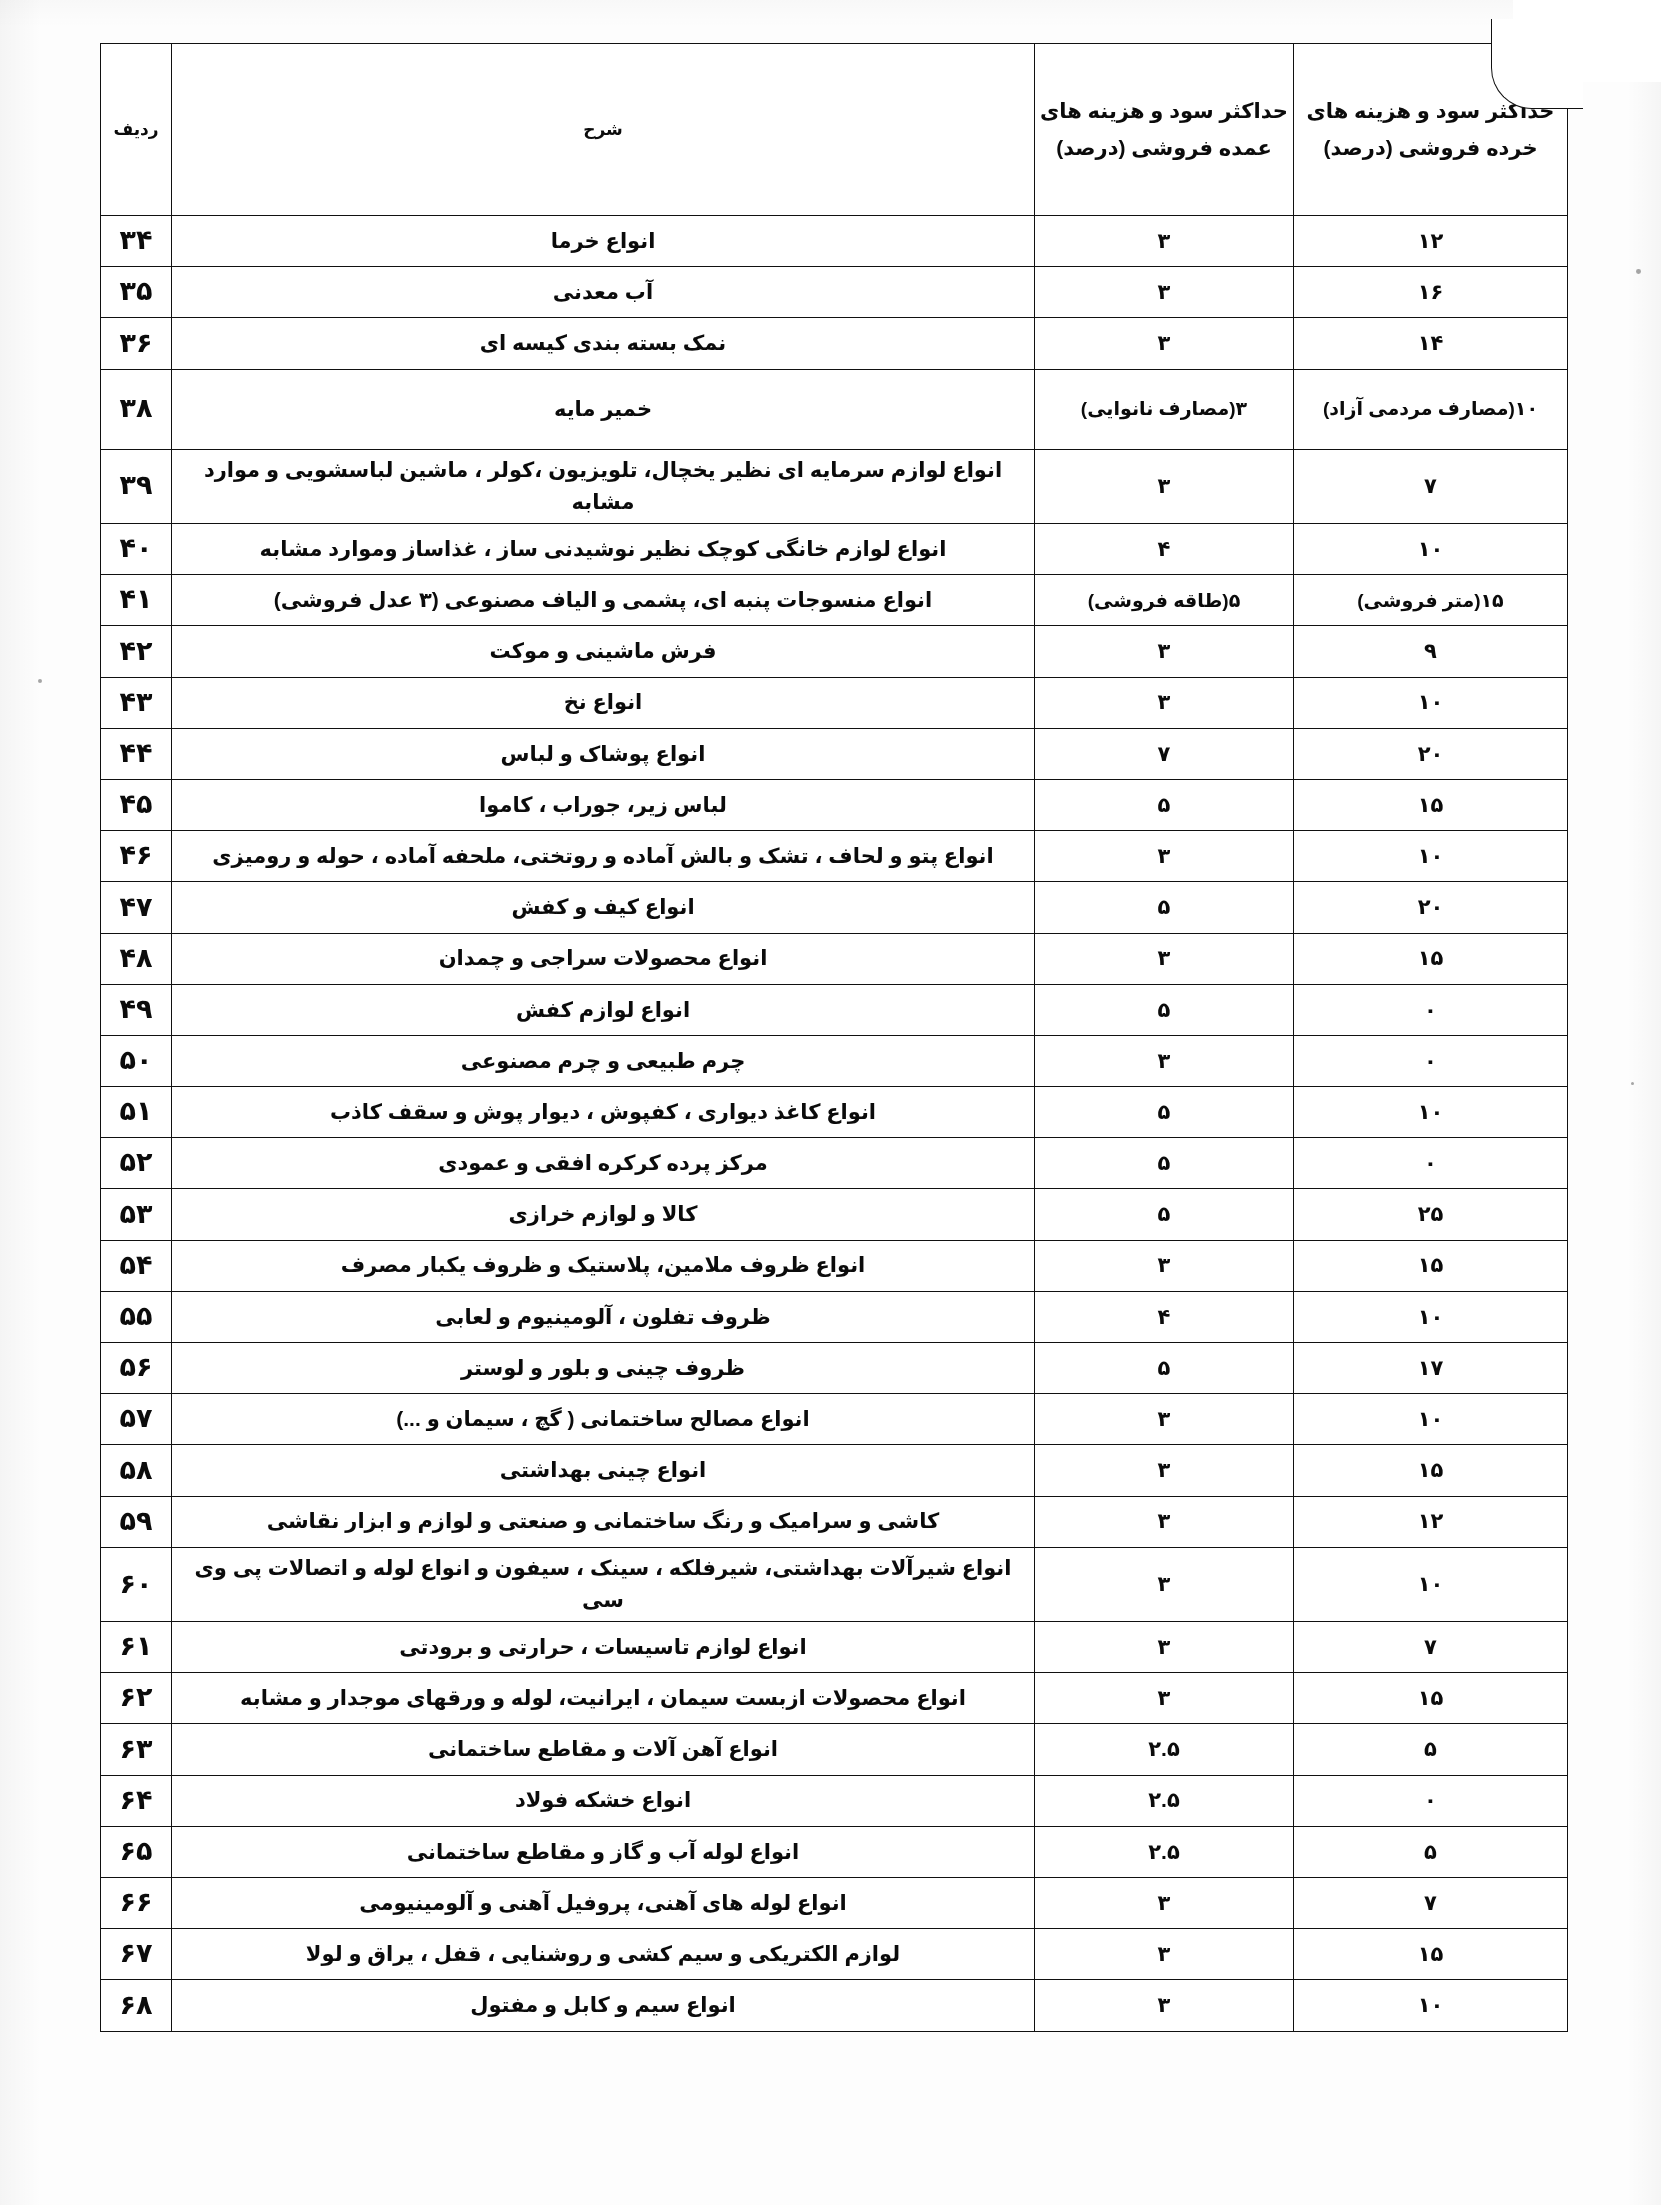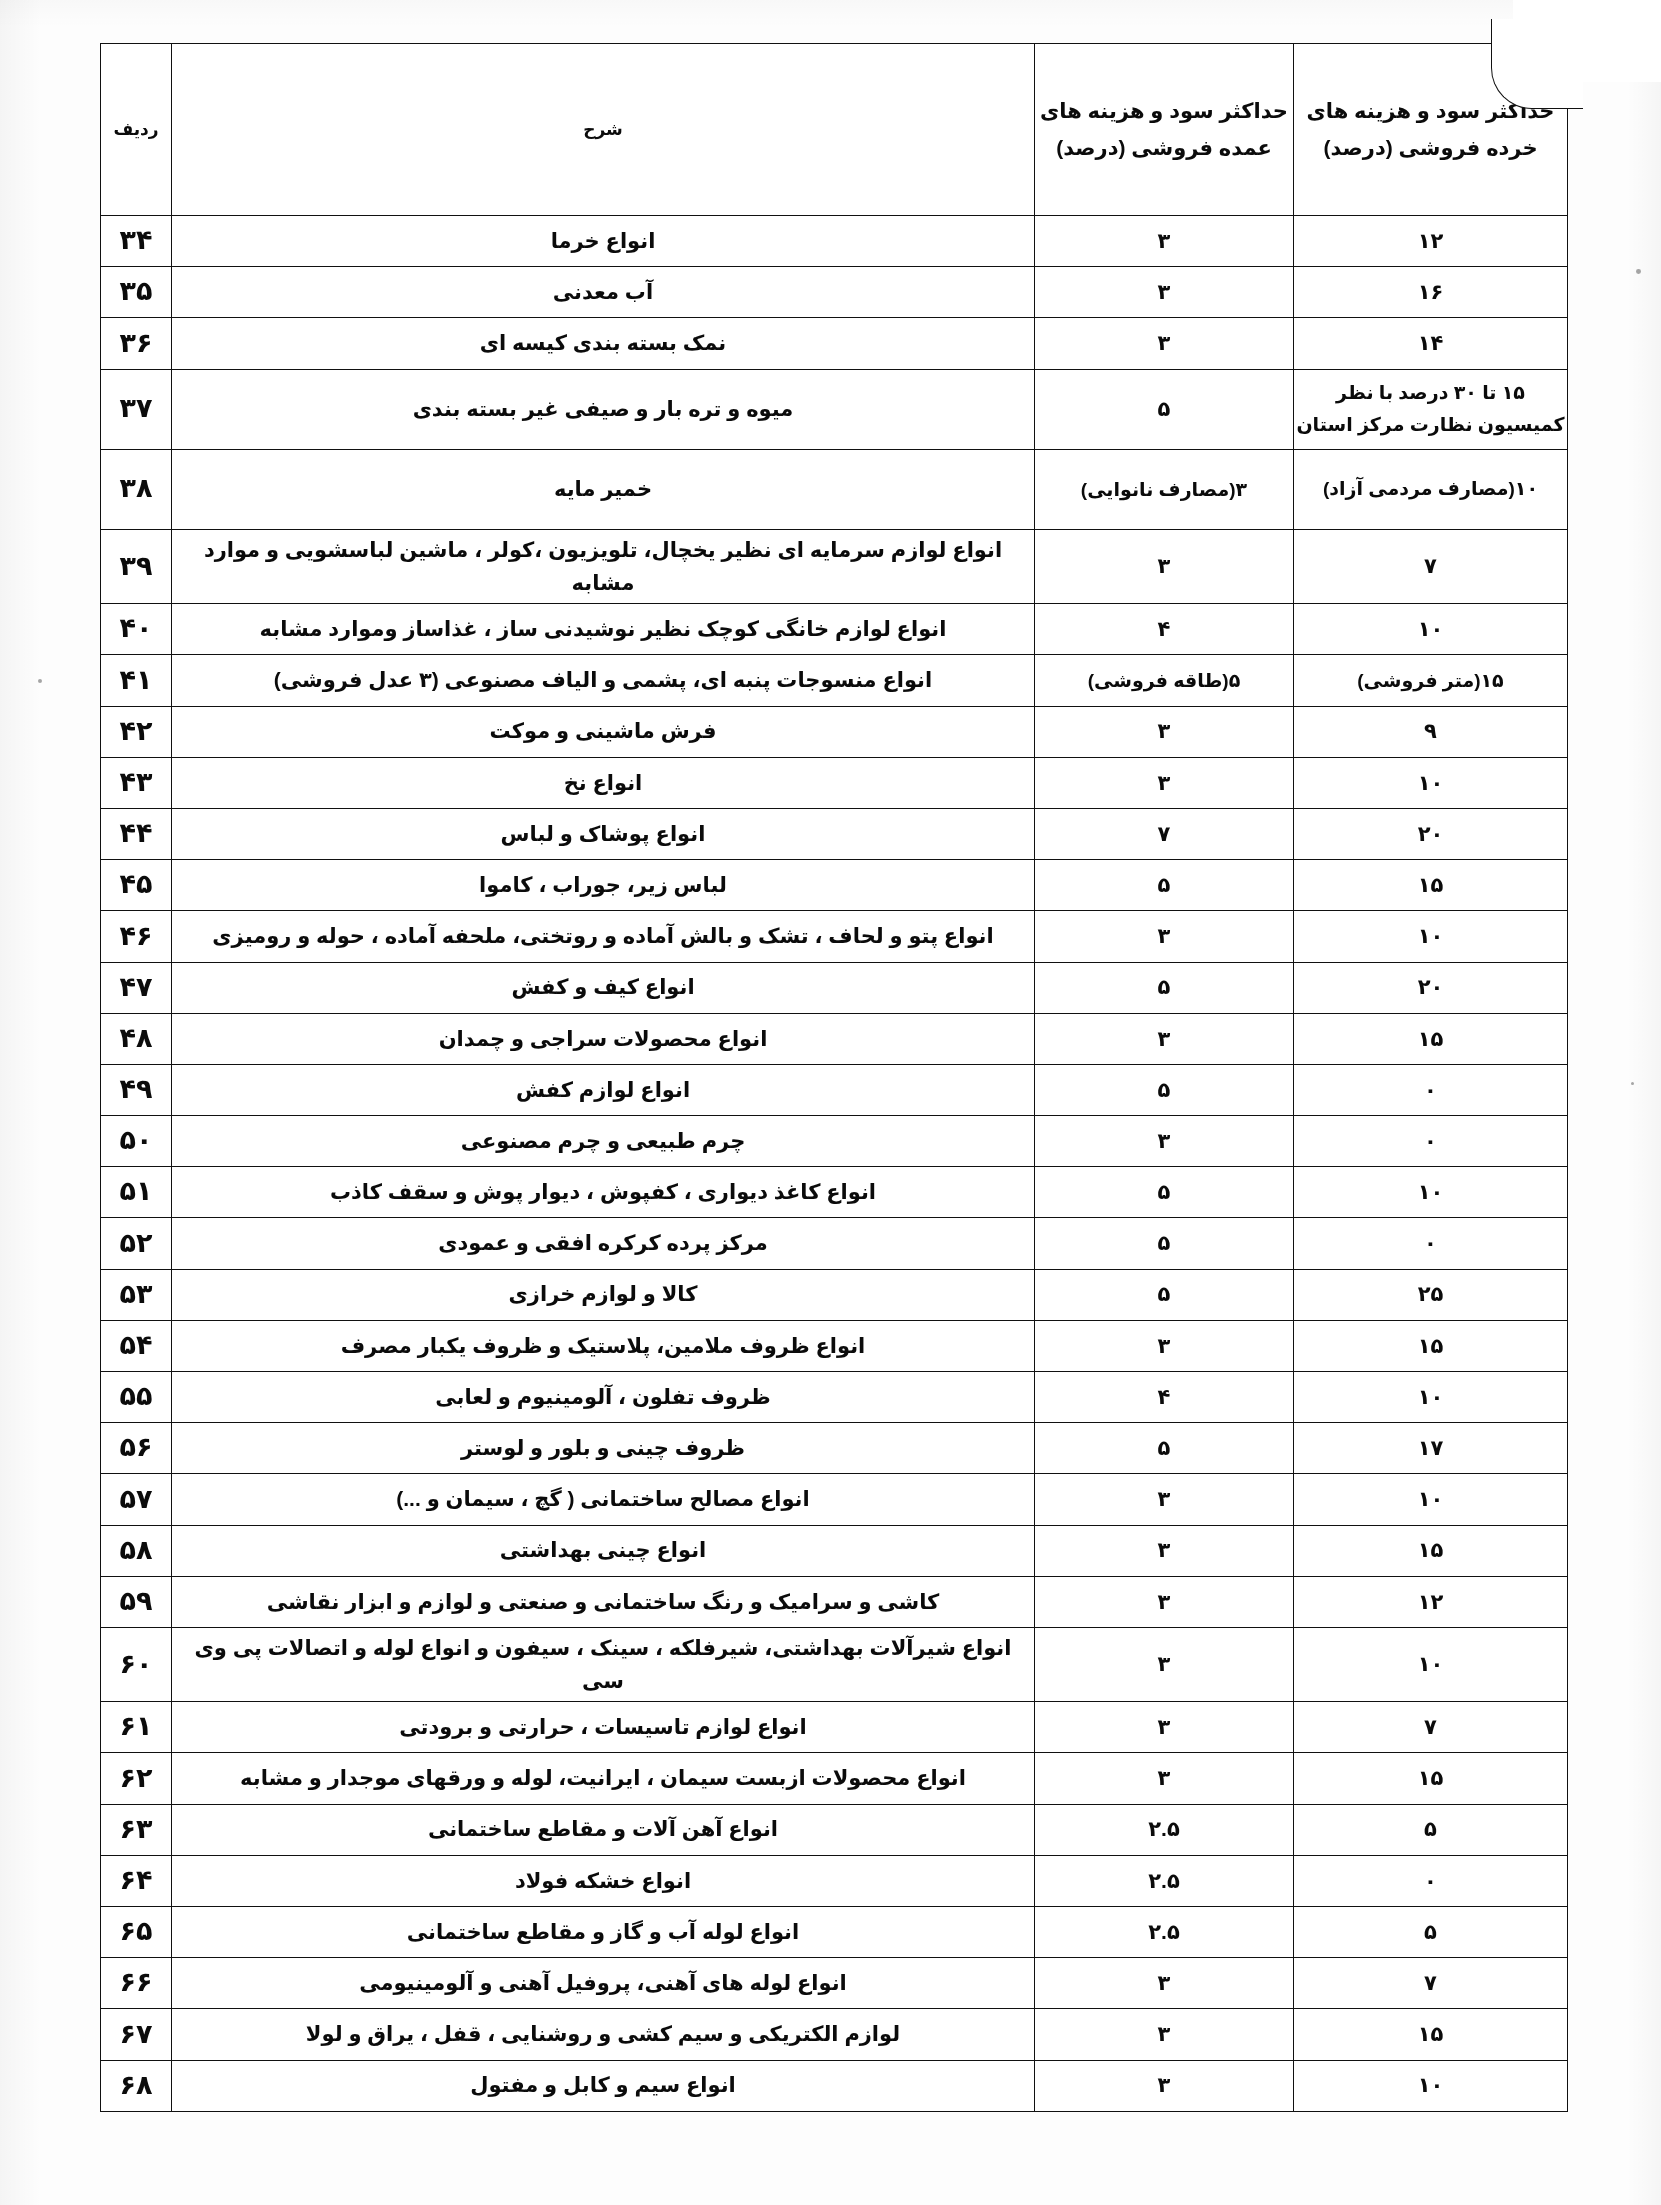--- a/index.html
+++ b/index.html
@@ -163,26 +163,20 @@
             <td class="desc">آب معدنی</td>
             <td class="num">۳۵</td>
           </tr>
           <tr>
             <td class="val">۱۴</td>
             <td class="val">۳</td>
             <td class="desc">نمک بسته بندی کیسه ای</td>
             <td class="num">۳۶</td>
           </tr>
           <tr class="tall">
-            <td class="val small multiline">۱۵ تا ۳۰ درصد با نظر کمیسیون نظارت مرکز استان</td>
-            <td class="val">۵</td>
-            <td class="desc">میوه و تره بار و صیفی غیر بسته بندی</td>
-            <td class="num">۳۷</td>
-          </tr>
-          <tr class="tall">
             <td class="val small multiline">۱۰(مصارف مردمی آزاد)</td>
             <td class="val small">۳(مصارف نانوایی)</td>
             <td class="desc">خمیر مایه</td>
             <td class="num">۳۸</td>
           </tr>
           <tr>
             <td class="val">۷</td>
             <td class="val">۳</td>
             <td class="desc">انواع لوازم  سرمایه ای نظیر یخچال، تلویزیون ،کولر ، ماشین لباسشویی و موارد مشابه</td>
             <td class="num">۳۹</td>

